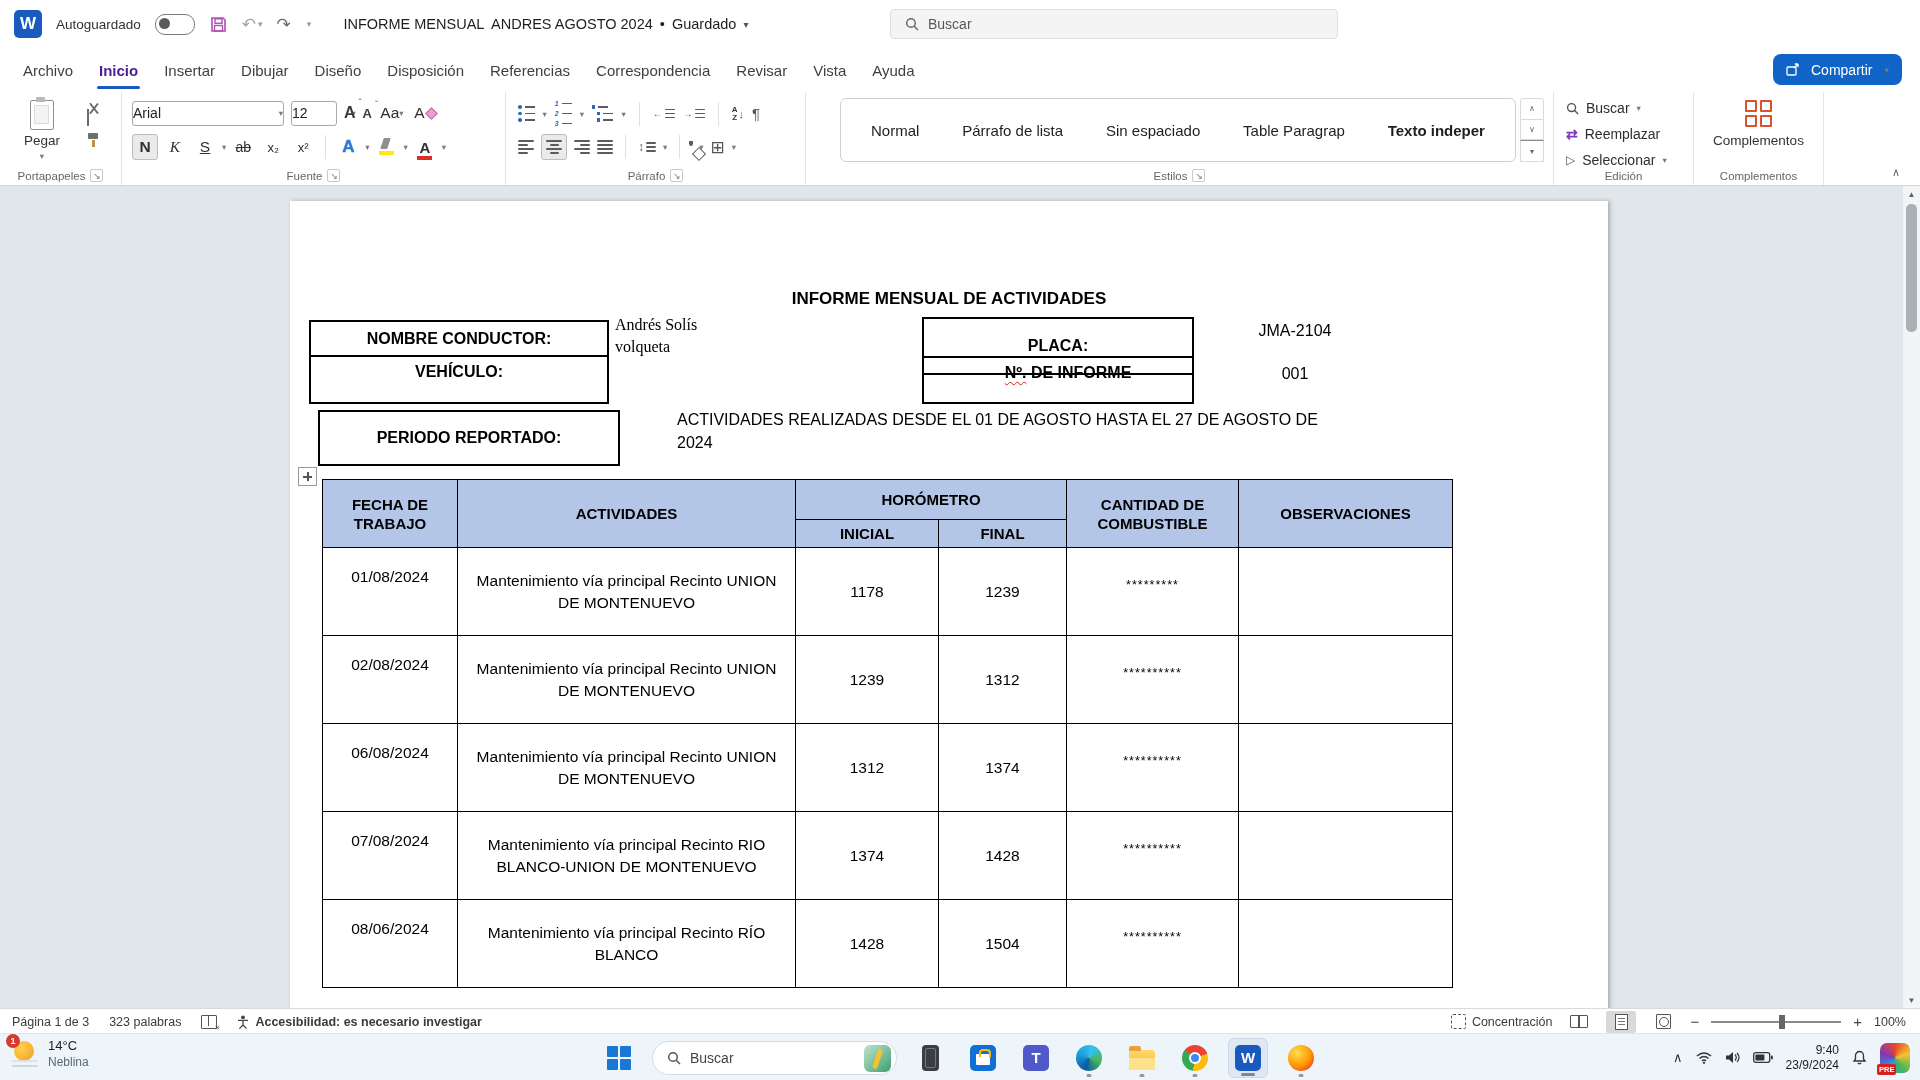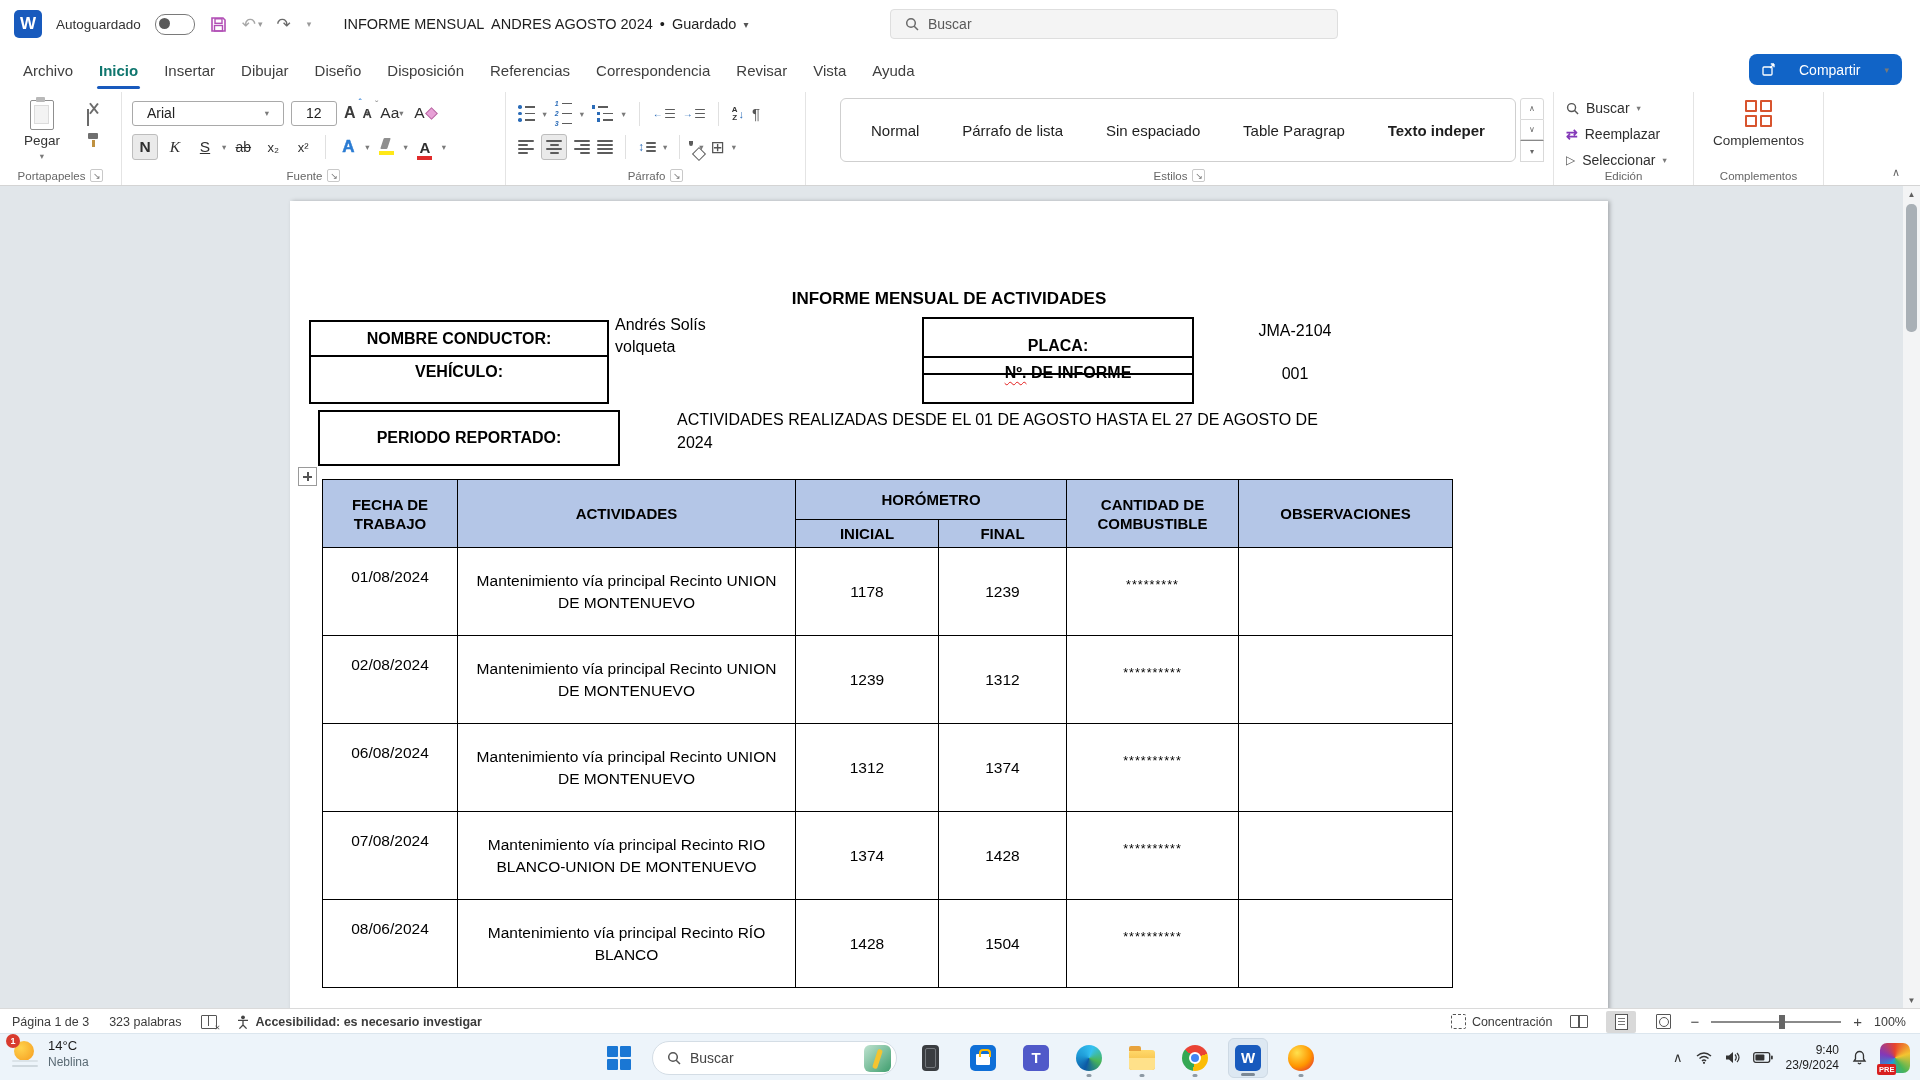--- a/index.html
+++ b/index.html
@@ -21,23 +21,23 @@
   .doc-title .dd{font-size:10px;color:#555;}
   .tb-search{position:absolute;left:890px;top:9px;width:448px;height:30px;background:#f4f4f4;border:1px solid #dedede;border-radius:4px;display:flex;align-items:center;gap:9px;padding-left:14px;box-sizing:border-box;font-size:14px;color:#595959;}
   .tb-right{position:absolute;right:0;top:0;height:48px;display:flex;align-items:center;}
   .avatar{width:30px;height:30px;border-radius:50%;background:#9d3b3e;color:#fff;font-size:11.5px;font-weight:bold;display:flex;align-items:center;justify-content:center;margin-right:26px;}
   .win-btn{width:46px;height:48px;display:flex;align-items:center;justify-content:center;font-size:15px;color:#3b3b3b;}
   .win-close{font-size:18px;}
 
   
   .tabsrow{position:absolute;left:0;top:48px;width:1920px;height:44px;background:#fff;display:flex;align-items:center;padding-left:10px;box-sizing:border-box;}
   .rtab{padding:0 13px;font-size:15px;color:#3f3f3f;height:44px;display:flex;align-items:center;position:relative;}
-  .rtab.active{color:#0f766e;font-weight:bold;}
+  .rtab.active{color:#4c1d95;font-weight:bold;}
   .rtab.active::after{content:"";position:absolute;left:11px;right:11px;bottom:3px;height:3px;border-radius:2px;background:#185abd;}
-  .share-btn{position:absolute;right:18px;top:6px;height:31px;background:#1164c7;border-radius:8px;color:#fff;font-size:14px;display:flex;align-items:center;gap:24px;padding:0 13px;}
+  .share-btn{position:absolute;right:18px;top:6px;height:31px;background:#1164c7;border-radius:8px;color:#fff;font-size:14px;display:flex;align-items:center;gap:12px;padding:0 13px;}
   .share-btn .dd{font-size:9px;}
 
   
   .ribbon{position:absolute;left:0;top:92px;width:1920px;height:94px;background:#fff;border-bottom:1px solid #d4d4d4;display:flex;box-sizing:border-box;}
   .rgroup{position:relative;border-right:1px solid #e4e4e4;box-sizing:border-box;height:100%;}
   .glabel{position:absolute;bottom:3px;left:0;right:0;text-align:center;font-size:11.5px;color:#666;display:flex;justify-content:center;align-items:center;gap:5px;}
   .lnch{font-size:9px;color:#777;border:1px solid #c9c9c9;border-radius:2px;width:11px;height:11px;display:inline-flex;align-items:center;justify-content:center;}
   .rrow{display:flex;align-items:center;}
   .ic{color:#565656;font-size:15px;display:inline-flex;align-items:center;justify-content:center;}
   .dd{font-size:8.5px;color:#7a7a7a;}
@@ -54,21 +54,21 @@
   .sc::before{transform:rotate(38deg);} .sc::after{transform:rotate(-38deg);}
   .cp{width:9px;height:11px;border:1.4px solid #6a6a6a;background:#fff;position:relative;margin-left:3px;}
   .cp::after{content:"";position:absolute;left:-4px;top:-4px;width:9px;height:11px;border:1.4px solid #9a9a9a;background:#fff;z-index:-1;}
   .fp{width:12px;height:15px;position:relative;}
   .fp::before{content:"";position:absolute;top:0;left:1px;width:10px;height:6px;background:#6f6f6f;border-radius:1px;}
   .fp::after{content:"";position:absolute;top:7px;left:5px;width:3px;height:7px;background:#bf9140;}
 
   
   .g-font{width:384px;}
   .fr1{position:absolute;left:10px;top:8px;gap:7px;}
-  .combo{height:25px;border:1px solid #a9a9a9;border-radius:3px;background:#fff;display:flex;align-items:center;justify-content:space-between;padding:0 14px;font-size:14px;color:#222;box-sizing:border-box;gap:44px;}
+  .combo{height:25px;border:1px solid #a9a9a9;border-radius:3px;background:#fff;display:flex;align-items:center;justify-content:space-between;padding:0 0;font-size:14px;color:#222;box-sizing:border-box;gap:44px;}
   .combo-font{width:152px;} .combo-size{width:46px;}
   .bigA{font-size:16px;font-weight:bold;color:#3b3b3b;position:relative;}
   .acc{position:absolute;top:-7px;right:-6px;font-size:9px;color:#2b7cd3;}
   .fr2{position:absolute;left:10px;top:42px;gap:4px;}
   .fbtn{min-width:26px;height:26px;display:inline-flex;align-items:center;justify-content:center;font-size:15.5px;color:#2f2f2f;border-radius:3px;}
   .fbtn.on{background:#eaeaea;border:1px solid #bdbdbd;box-sizing:border-box;}
   .bK{font-style:italic;font-family:"Liberation Serif",serif;}
   .bS{text-decoration:underline;}
   .bAB{text-decoration:line-through;font-size:14px;}
   .vsep{width:1px;height:24px;background:#e0e0e0;margin:0 5px;}
@@ -515,21 +515,21 @@
   <div class="docarea">
     <div class="page">
       <div class="doc-h1">INFORME MENSUAL DE ACTIVIDADES</div>
 
       <div class="fbox" style="left:19px;top:154px;width:300px;height:49px;align-items:flex-start;padding-top:6px;">
           <span>VEHÍCULO:</span>
         </div>
       <div class="fbox" style="left:19px;top:119px;width:300px;height:37px;">
           <span>NOMBRE CONDUCTOR:</span>
         </div>
-      <div class="ftext" style="left:325px;top:113px;line-height:22px;"><span>Andrés Solís</span><br><span>volqueta</span></div>
+      <div class="ftext" style="left:325px;top:113px;line-height:22px;font-family:Liberation Serif, serif;"><span>Andrés Solís</span><br><span>volqueta</span></div>
 
       <div class="fbox" style="left:632px;top:116px;width:272px;height:58px;">
           <span>PLACA:</span>
         </div>
       <div class="ftext" style="left:920px;top:121px;width:170px;text-align:center;">JMA-2104</div>
       <div class="fbox" style="left:632px;top:155px;width:272px;height:48px;align-items:flex-start;padding-top:6px;padding-left:20px;">
           <span><span class="wavy">Nº.</span><span> DE INFORME</span></span>
         </div>
       <div class="ftext" style="left:920px;top:164px;width:170px;text-align:center;">001</div>
 

